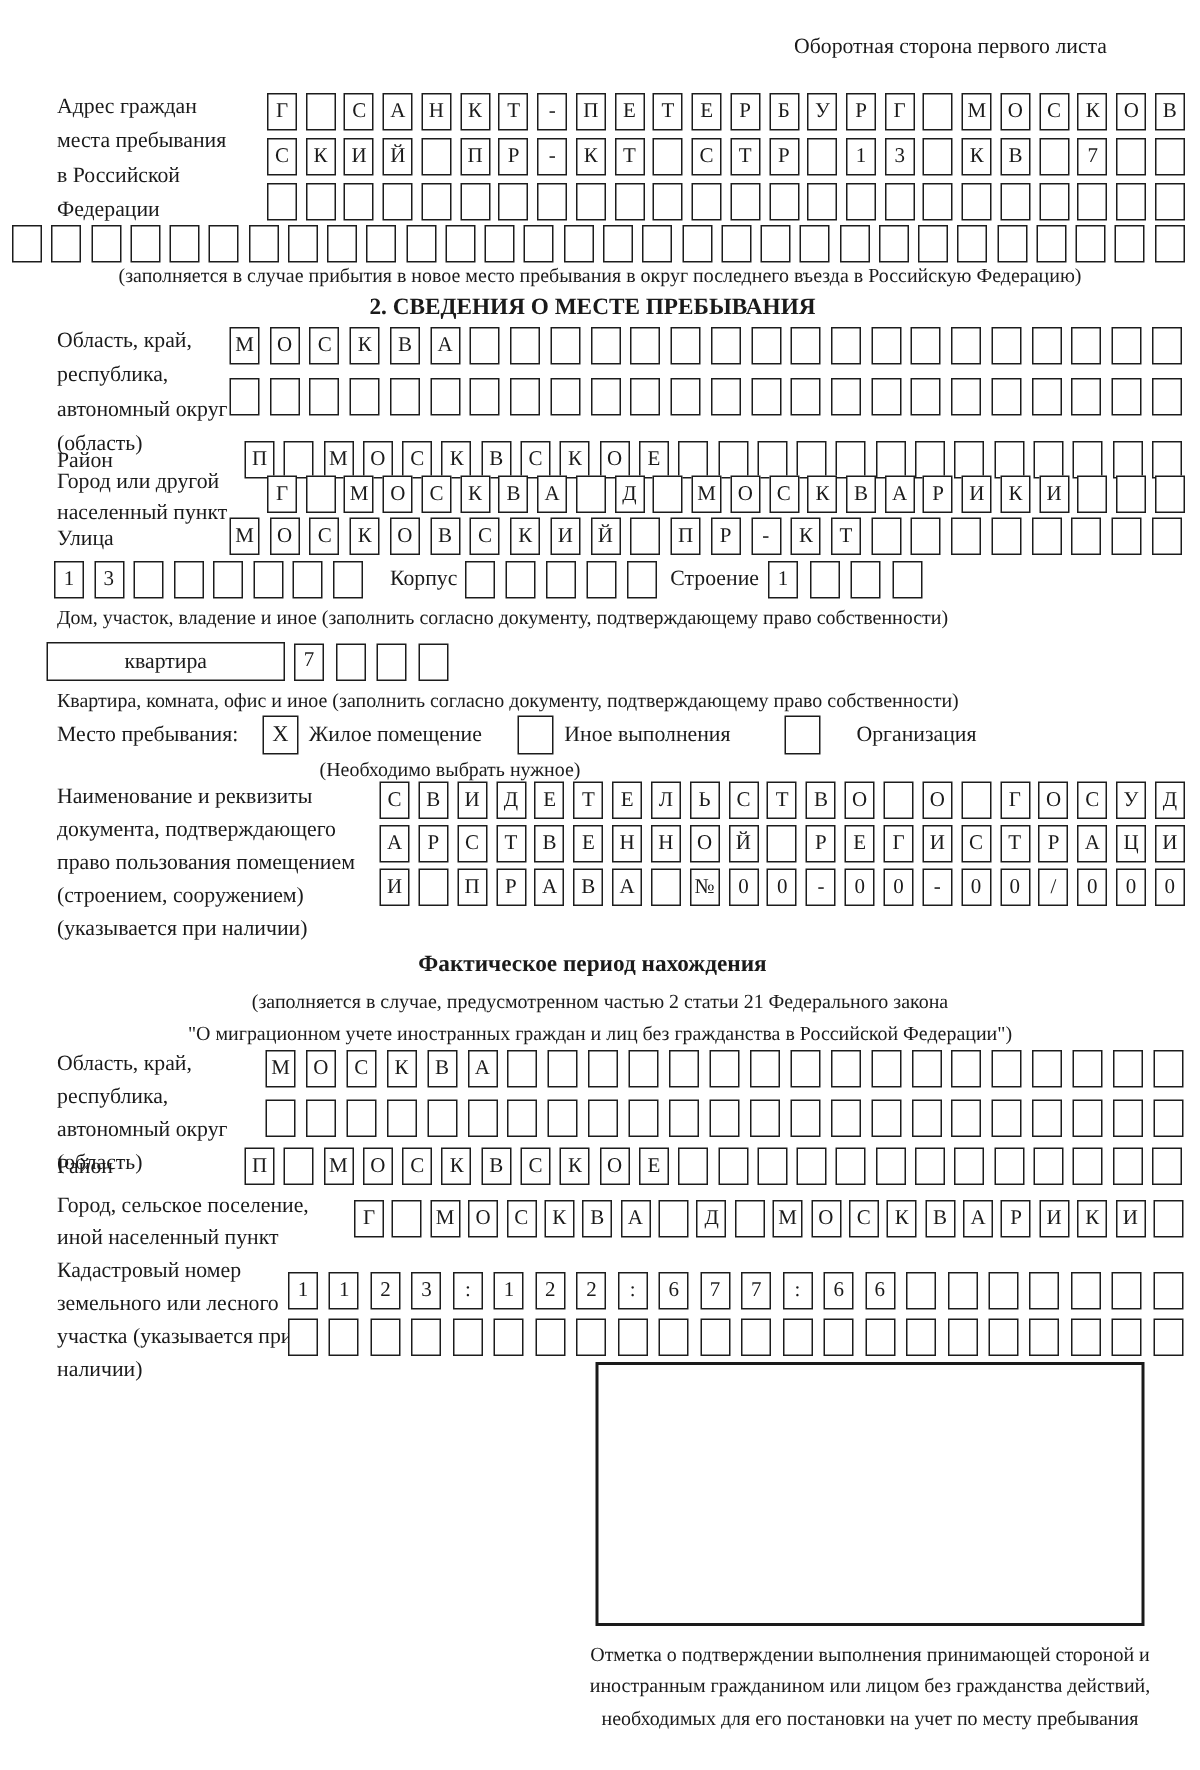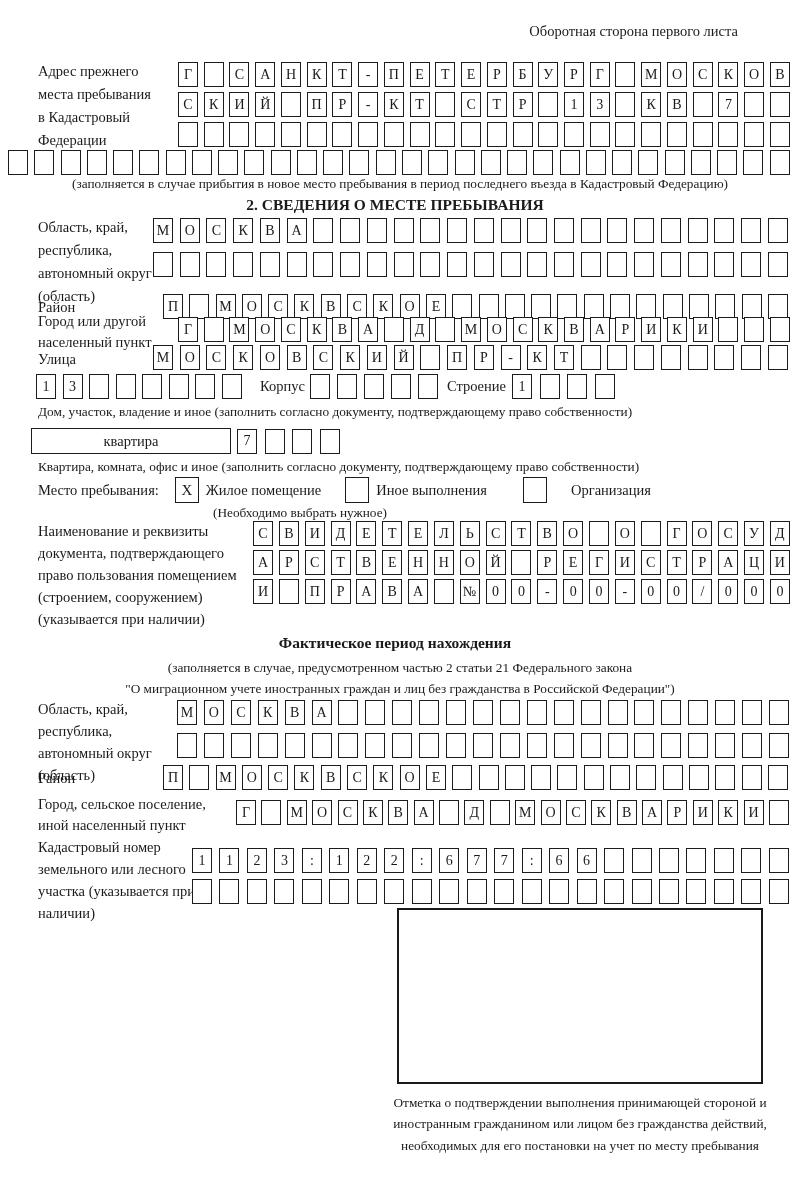--- a/index.html
+++ b/index.html
@@ -42,21 +42,21 @@
   }
   .stampbox {
     position:absolute; border:2px solid #1a1a1a; background:#fff;
   }
 </style>
 </head>
 <body>
 
 <div class="abs lbl" style="top:20px; right:62px;">Оборотная сторона первого листа</div>
 
-<div class="abs lbl" style="left:38px; top:60px; width:122px;">Адрес прежнего места пребывания в Кадастровый Федерации</div>
+<div class="abs lbl" style="left:38px; top:60px; width:122px;">Адрес граждан места пребывания в Российской Федерации</div>
 <div class="cellrow" style="left:178px; top:62px; width:612px;">
     <span class="cell">Г</span>
     <span class="cell"></span>
     <span class="cell">С</span>
     <span class="cell">А</span>
     <span class="cell">Н</span>
     <span class="cell">К</span>
     <span class="cell">Т</span>
     <span class="cell">-</span>
     <span class="cell">П</span>
@@ -153,21 +153,21 @@
     <span class="cell"></span>
     <span class="cell"></span>
     <span class="cell"></span>
     <span class="cell"></span>
     <span class="cell"></span>
     <span class="cell"></span>
     <span class="cell"></span>
     <span class="cell"></span>
     <span class="cell"></span>
   </div>
-<div class="abs note center" style="left:0; top:176px; width:800px;">(заполняется в случае прибытия в новое место пребывания в период последнего въезда в Кадастровый Федерацию)</div>
+<div class="abs note center" style="left:0; top:176px; width:800px;">(заполняется в случае прибытия в новое место пребывания в округ последнего въезда в Российскую Федерацию)</div>
 
 <div class="abs title center" style="left:0; top:196px; width:790px;">2. СВЕДЕНИЯ О МЕСТЕ ПРЕБЫВАНИЯ</div>
 
 <div class="abs lbl" style="left:38px; top:216px; width:118px;">Область, край, республика, автономный округ (область)</div>
 <div class="cellrow" style="left:153px; top:218px; width:635px;">
     <span class="cell">М</span>
     <span class="cell">О</span>
     <span class="cell">С</span>
     <span class="cell">К</span>
     <span class="cell">В</span>
@@ -325,21 +325,21 @@
   <div class="minirow" style="width:103px; margin-left:6px;">
       <span class="cell">1</span>
       <span class="cell"></span>
       <span class="cell"></span>
       <span class="cell"></span>
     </div>
 </div>
 <div class="abs note" style="left:38px; top:404px;">Дом, участок, владение и иное (заполнить согласно документу, подтверждающему право собственности)</div>
 
 <div class="inline-row" style="left:31px; top:428px;">
-  <div class="widebox" style="width:200px;">квартира</div>
+  <div class="widebox" style="width:159px;">квартира</div>
   <div class="minirow" style="width:103px; margin-left:6px;">
       <span class="cell">7</span>
       <span class="cell"></span>
       <span class="cell"></span>
       <span class="cell"></span>
     </div>
 </div>
 <div class="abs note" style="left:38px; top:459px;">Квартира, комната, офис и иное (заполнить согласно документу, подтверждающему право собственности)</div>
 
 <div class="inline-row" style="left:38px; top:477px;">

